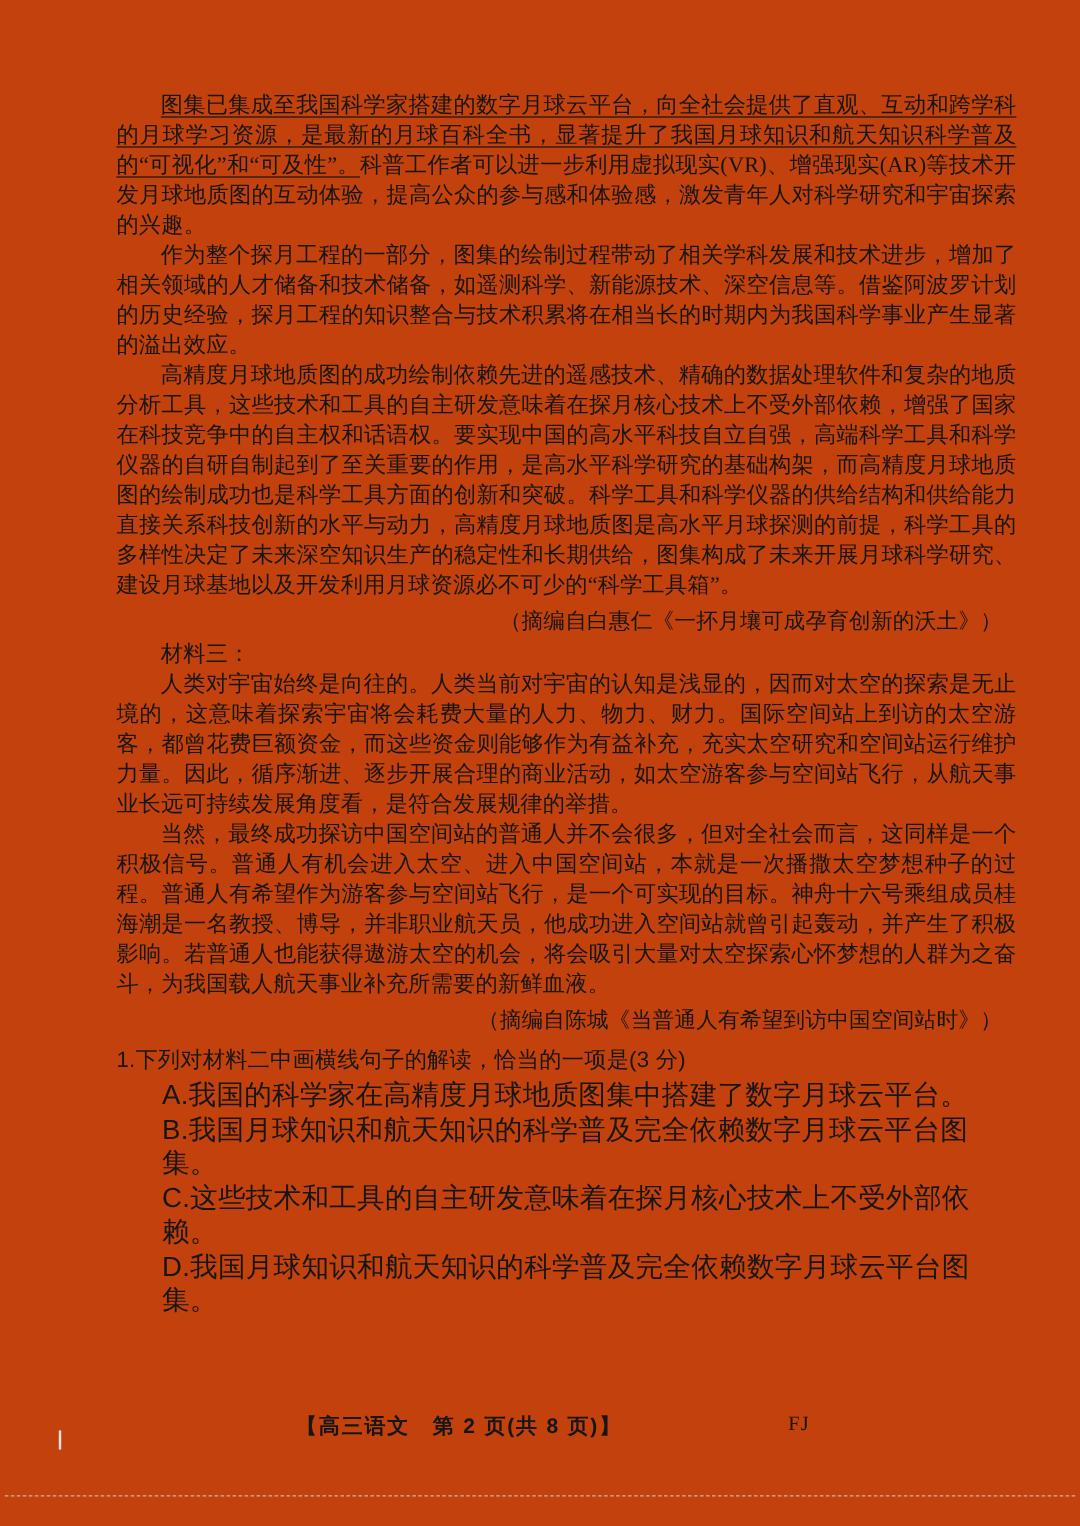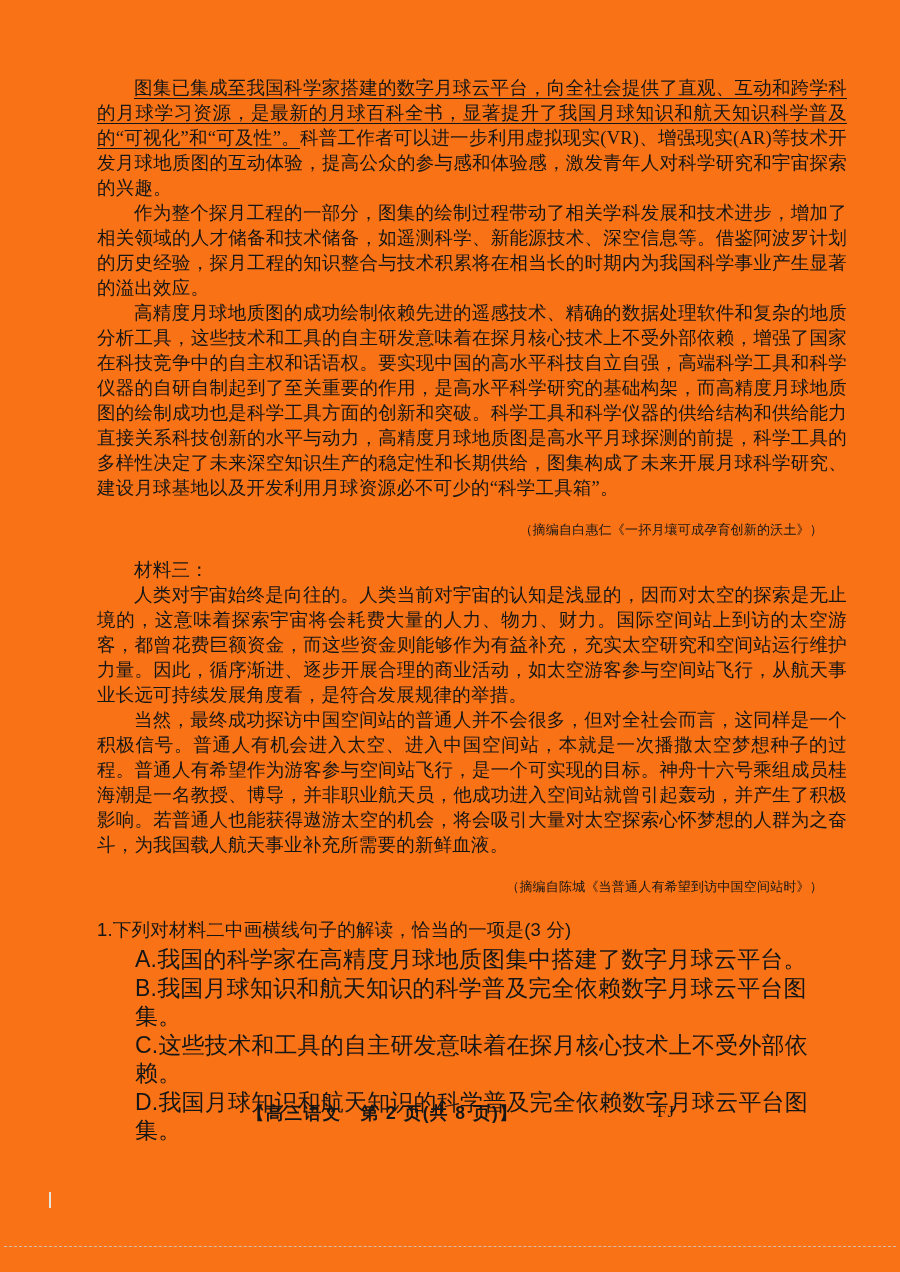--- a/index.html
+++ b/index.html
@@ -4,21 +4,21 @@
 <style>
   html, body { margin: 0; padding: 0; }
   body {
     width: 900px; height: 1272px;
     background: #f4f4f2;
     font-family: "Liberation Serif", "DejaVu Serif", serif;
   }
   .page {
     position: relative;
     width: 900px; height: 1272px;
-    background: #f97316;
+    background: #c2410c;
     color: #161616;
     overflow: hidden;
   }
   .content {
     position: absolute;
     left: 97px; top: 76px;
     width: 750px;
   }
   p.para {
     margin: 0;
@@ -28,22 +28,22 @@
     text-indent: 2em;
     letter-spacing: 0.2px;
     font-weight: 500;
   }
   p.para .u {
     text-decoration: underline;
     text-underline-offset: 4px;
     text-decoration-thickness: 1.2px;
   }
   p.attr {
-    margin: 16px;
-    font-size: 13px;
+    margin: 4px;
+    font-size: 18px;
     line-height: 25px;
     text-align: right;
     padding-right: 8px;
     letter-spacing: 0.2px;
     font-weight: 500;
   }
   .q-block {
     font-family: "Liberation Sans", "DejaVu Sans", sans-serif;
     font-weight: normal;
   }
@@ -55,21 +55,21 @@
   }
   p.option {
     margin: 0;
     padding-left: 38px;
     font-size: 23px;
     line-height: 28.5px;
     letter-spacing: 0.2px;
   }
   .footer {
     position: absolute;
-    top: 1101px; left: 0;
+    top: 1176px; left: 0;
     width: 765px; height: 30px;
   }
   .footer-center {
     position: absolute;
     left: 0; right: 0; top: 0;
     text-align: center;
     font-family: "Liberation Sans", "DejaVu Sans", sans-serif;
     font-weight: bold;
     font-size: 17.5px;
     letter-spacing: 1.5px;

